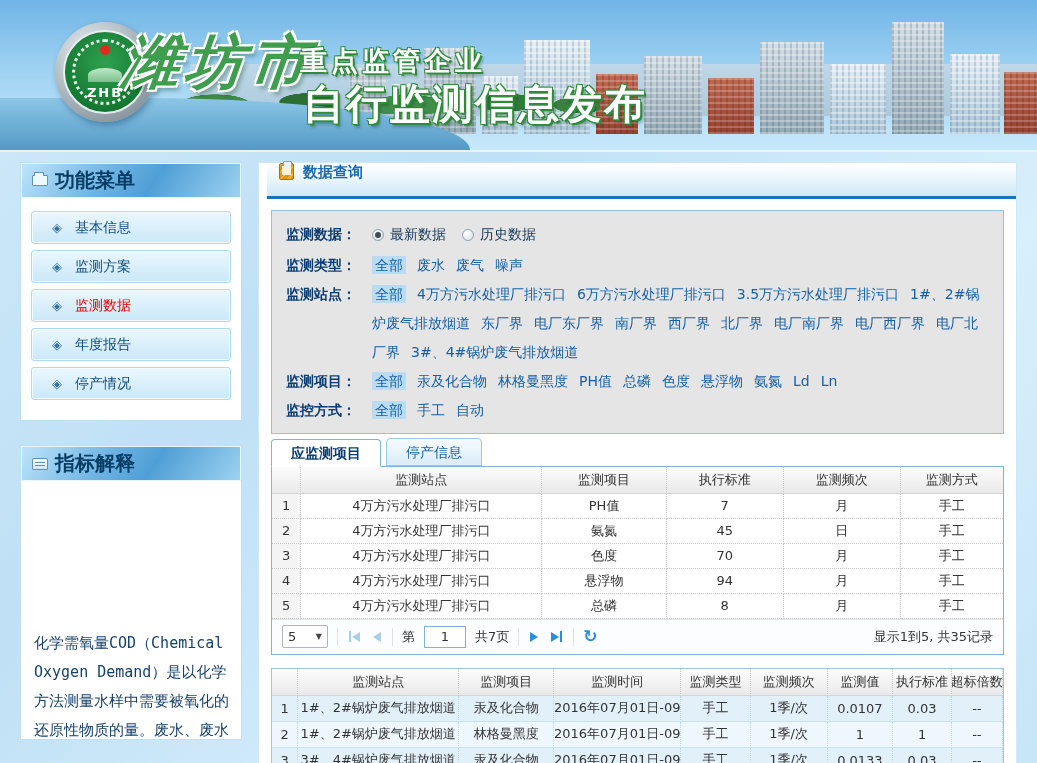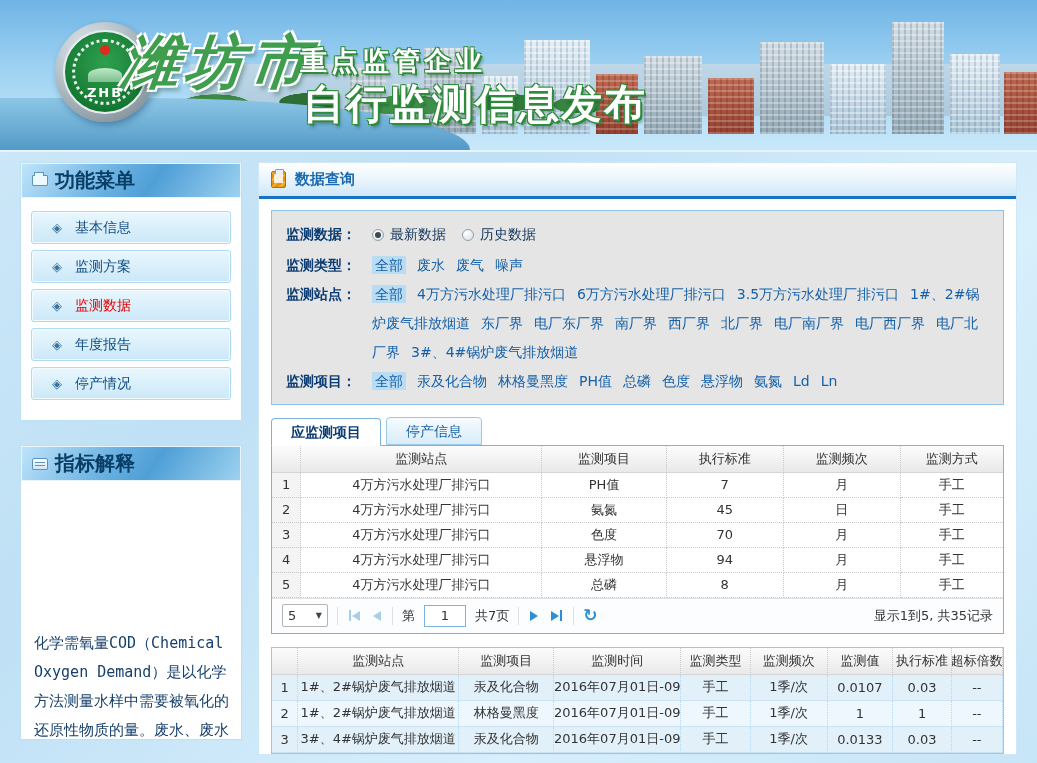--- a/index.html
+++ b/index.html
@@ -92,23 +92,23 @@
     box-shadow:inset 0 0 0 1px #f3fbff; color:#0f4c81; font-size:14px; }
   .menu-item .mi-ico { color:#39749f; font-size:13px; line-height:1; }
   .menu-item .mi-ico::before { content:"◈"; }
   .menu-item.active .mi-lbl { color:#e60000; }
   .indicator-body { position:relative; height:258px; overflow:hidden; }
   .indicator-text { position:absolute; top:148px; left:13px; right:12px;
     font-family:"DejaVu Sans Mono","Liberation Mono",monospace;
     font-size:15px; line-height:29px; color:#17406a; }
 
   
-  .main-head { height:36px; display:flex; align-items:center; gap:9px; padding-left:12px;
+  .main-head { height:36px; display:flex; gap:9px; padding-left:12px;
     background:linear-gradient(180deg,#ffffff 0%,#e7f4fc 55%,#cde7f7 100%);
-    border-bottom:3px solid #1873bf; color:#1c6ab0; font-size:15px; font-weight:bold; }
+    border-bottom:3px solid #1873bf; color:#1c6ab0; font-size:15px; font-weight:bold;margin-left:8px; }
   .clipboard-icon { width:15px; height:17px; border-radius:2px; position:relative; flex:none;
     background:repeating-linear-gradient(135deg,#f7b13c 0 2px,#e8930c 2px 5px);
     border:1px solid #b36c08; }
   .clipboard-icon::before { content:""; position:absolute; top:-3px; left:3px; width:7px; height:4px;
     background:#e9f2f8; border:1px solid #8aa0ad; border-radius:1px; }
   .clipboard-icon::after { content:""; position:absolute; top:2px; left:2px; right:2px; height:9px;
     background:rgba(255,255,255,.85); }
 
   .query-box { margin:11px 12px 0 12px; background:#e5e5e5; border:1px solid #8fc3e8;
     padding:9px 14px 8px 14px; }
@@ -117,21 +117,21 @@
   .filter-options { flex:1; color:#1560a8; }
   .filter-link { color:#1560a8; margin-right:11px; cursor:pointer; }
   .filter-link.selected { background:#b9dcf3; padding:1px 3px; }
   .radio-option { display:inline-flex; align-items:center; gap:6px; margin-right:16px; cursor:pointer; }
   .radio-dot { width:12px; height:12px; border-radius:50%; background:radial-gradient(circle at 35% 30%,#ffffff,#d7dde1);
     border:1px solid #8ca3b2; position:relative; display:inline-block; }
   .radio-dot.checked::before { content:""; position:absolute; inset:2px; border-radius:50%; background:#3c4a52; }
   .radio-text { color:#16385c; }
 
   
-  .tabs { display:flex; gap:5px; margin:12px 12px 0 12px; position:relative; z-index:2; }
+  .tabs { display:flex; gap:5px; margin:4px 12px 0 12px; position:relative; z-index:2; }
   .tab { height:28px; line-height:26px; padding:0 19px; font-size:14px; cursor:pointer;
     border:1px solid #9cc8e8; border-radius:4px 4px 0 0; color:#1560a8;
     background:linear-gradient(180deg,#f6fbfe 0%,#d9ecf8 100%); }
   .tab.active { background:#fff; border-color:#7db4dd; border-bottom:1px solid #fff;
     font-weight:bold; color:#0b3c73; position:relative; top:1px; }
 
   .tab-box { margin:0 12px; border:1px solid #7db4dd; background:#fff; position:relative; z-index:1; }
   .tbl { width:100%; font-size:13px; color:#333; }
   .trow { display:flex; align-items:stretch; }
   .tcell { display:flex; align-items:center; justify-content:center; text-align:center;
@@ -270,20 +270,24 @@
           <div class="filter-options"><span class="filter-link selected">全部</span><span class="filter-link">废水</span><span class="filter-link">废气</span><span class="filter-link">噪声</span></div>
         </div>
         <div class="filter-row">
           <span class="filter-label">监测站点：</span>
           <div class="filter-options"><span class="filter-link selected">全部</span><span class="filter-link">4万方污水处理厂排污口</span><span class="filter-link">6万方污水处理厂排污口</span><span class="filter-link">3.5万方污水处理厂排污口</span><span class="filter-link">1#、2#锅炉废气排放烟道</span><span class="filter-link">东厂界</span><span class="filter-link">电厂东厂界</span><span class="filter-link">南厂界</span><span class="filter-link">西厂界</span><span class="filter-link">北厂界</span><span class="filter-link">电厂南厂界</span><span class="filter-link">电厂西厂界</span><span class="filter-link">电厂北厂界</span><span class="filter-link">3#、4#锅炉废气排放烟道</span></div>
         </div>
         <div class="filter-row">
           <span class="filter-label">监测项目：</span>
           <div class="filter-options"><span class="filter-link selected">全部</span><span class="filter-link">汞及化合物</span><span class="filter-link">林格曼黑度</span><span class="filter-link">PH值</span><span class="filter-link">总磷</span><span class="filter-link">色度</span><span class="filter-link">悬浮物</span><span class="filter-link">氨氮</span><span class="filter-link">Ld</span><span class="filter-link">Ln</span></div>
         </div>
+        <div class="filter-row">
+          <span class="filter-label">监控方式：</span>
+          <div class="filter-options"><span class="filter-link selected">全部</span><span class="filter-link">手工</span><span class="filter-link">自动</span></div>
+        </div>
       </div>
 
     <div class="tabs">
         <div class="tab active">应监测项目</div>
         <div class="tab">停产信息</div>
       </div>
 
     <div class="tab-box">
       <div class="tbl t1">
           <div class="trow thead">

